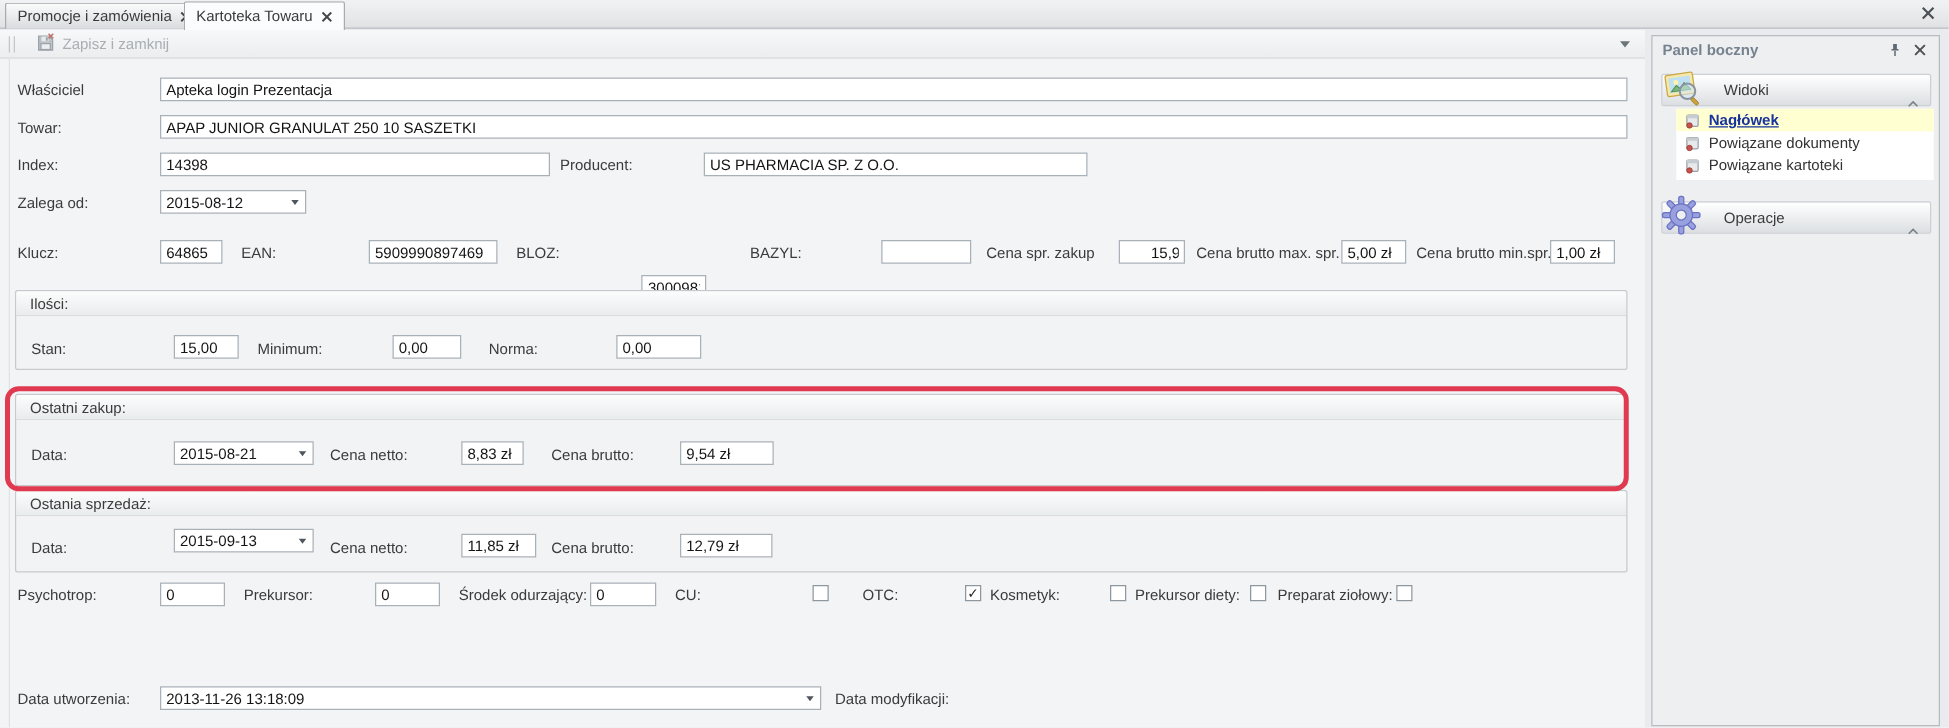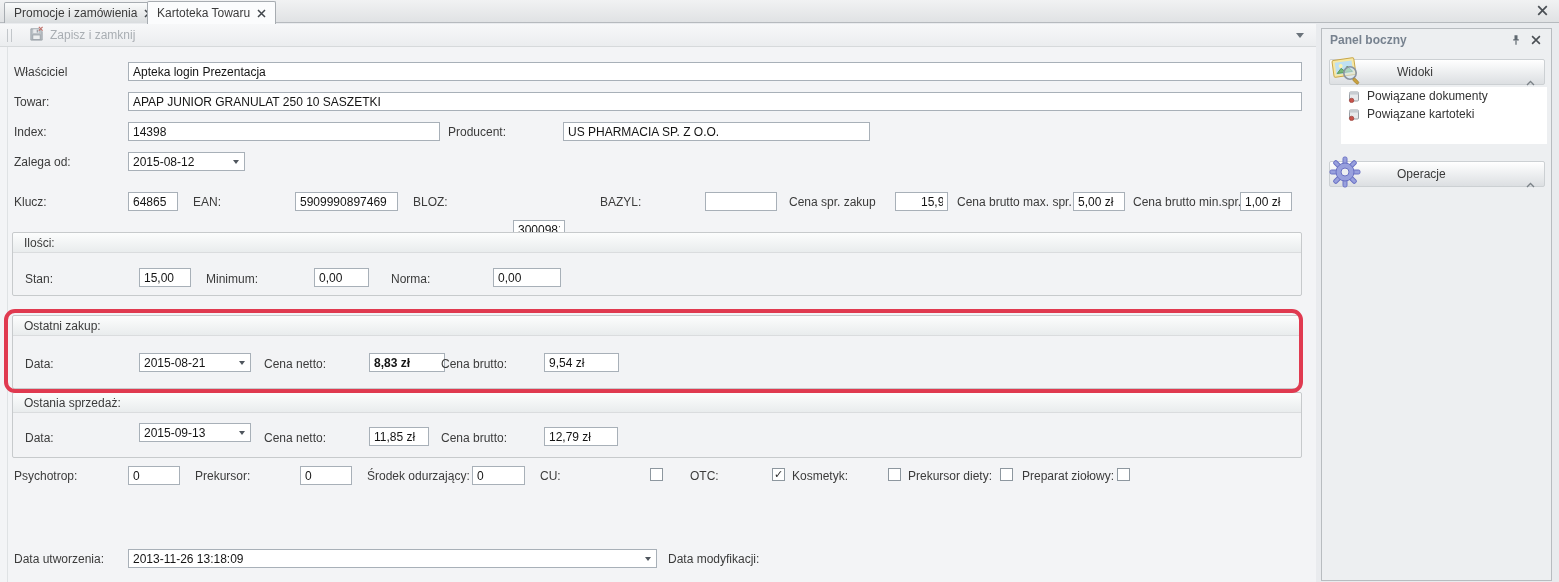--- a/index.html
+++ b/index.html
@@ -55,21 +55,21 @@
     font:bold 11px/12px "DejaVu Sans", sans-serif; color:#2b2b2b; }
   .hl-red { position:absolute; left:4px; top:262px; width:1299px; height:84px;
     border:4px solid #e03a50; border-radius:11px; pointer-events:none; z-index:5; }
   
   .panel { position:absolute; left:1321px; top:28px; width:231px; height:553px;
     background:#edeff1; border:1px solid #b8bcc0; }
   .panel-title { position:absolute; left:8px; top:4px; font-weight:bold; color:#77828f; }
   .panel-hd-ic { position:absolute; top:5px; width:12px; height:12px; }
   .p-bar { position:absolute; left:7px; width:216px; height:26px;
     background:linear-gradient(#ffffff,#dcdfe2); border:1px solid #ccd0d3;
-    border-radius:2px; line-height:24px; padding-left:67px; color:#3a3a3a; cursor:default; }
+    border-radius:2px; line-height:24px; padding-left:49px; color:#3a3a3a; cursor:default; }
   .p-bar .chev { position:absolute; right:9px; top:10px; }
   .big-ic { position:absolute; z-index:3; }
   .list-box { position:absolute; left:19px; top:58px; width:206px; height:57px;
     background:#ffffff; }
   .pitem { position:relative; height:18px; line-height:18px; padding-left:26px;
     white-space:nowrap; cursor:default; color:#333; }
   .pitem .pic { position:absolute; left:7px; top:3px; }
   .pitem.active .pitem-label { font-weight:bold; text-decoration:underline; }
 </style>
 </head>
@@ -164,21 +164,21 @@
   <div class="hl-red" style="border-color: rgb(224, 58, 80);"></div>
 
   <div class="grp" style="left:12px; top:268px; width:1290px; height:74px">
     <div class="grp-hd">Ostatni zakup:</div>
     <span class="lbl" style="left:12px; top:41px">Data:</span>
     <div class="combo" style="left:126px; top:37px; width:112px">
       <span class="cval">2015-08-21</span>
       <span class="carr"></span>
     </div>
     <span class="lbl" style="left:251px; top:41px">Cena netto:</span>
-    <input class="txt" style="left: 356px; top: 37px; width: 76px; font-weight: bold;" value="8,83 zł">
+    <input class="txt" style="left: 356px; top: 37px; width: 50px;" value="8,83 zł">
     <span class="lbl" style="left:428px; top:41px">Cena brutto:</span>
     <input class="txt" style="left: 531px; top: 37px; width: 75px;" value="9,54 zł">
   </div>
 
   <div class="grp" style="left:12px; top:345px; width:1290px; height:66px">
     <div class="grp-hd">Ostania sprzedaż:</div>
     <span class="lbl" style="left:12px; top:38px">Data:</span>
     <div class="combo" style="left:126px; top:30px; width:112px">
       <span class="cval">2015-09-13</span>
       <span class="carr"></span>
@@ -243,20 +243,30 @@
   <div class="p-bar" style="top:30px">
     <span>Widoki</span>
     <span class="chev">
       <svg width="9" height="6" viewBox="0 0 9 6">
           <path d="M1 5 L4.5 1.5 L8 5" fill="none" stroke="#7a8187" stroke-width="1.3"></path>
         </svg>
     </span>
   </div>
 
   <div class="list-box">
+    <div class="pitem active" style="background: rgb(255, 255, 210);">
+      <span class="pic">
+        <svg width="12" height="12" viewBox="0 0 12 12">
+          <rect x="1.5" y="1" width="9" height="9" rx="1" fill="#e7e9eb" stroke="#9aa0a6"></rect>
+          <rect x="1.5" y="1" width="9" height="2.6" fill="#c7ccd1"></rect>
+          <circle cx="3.6" cy="9.4" r="2.2" fill="#c9524a" stroke="#8d342e" stroke-width="0.6"></circle>
+        </svg>
+      </span>
+      <span class="pitem-label" style="color: rgb(23, 51, 156);">Nagłówek</span>
+    </div>
     <div class="pitem">
       <span class="pic">
         <svg width="12" height="12" viewBox="0 0 12 12">
           <rect x="1.5" y="1" width="9" height="9" rx="1" fill="#e7e9eb" stroke="#9aa0a6"></rect>
           <rect x="1.5" y="1" width="9" height="2.6" fill="#c7ccd1"></rect>
           <circle cx="3.6" cy="9.4" r="2.2" fill="#c9524a" stroke="#8d342e" stroke-width="0.6"></circle>
         </svg>
       </span>
       <span class="pitem-label">Powiązane dokumenty</span>
     </div>

